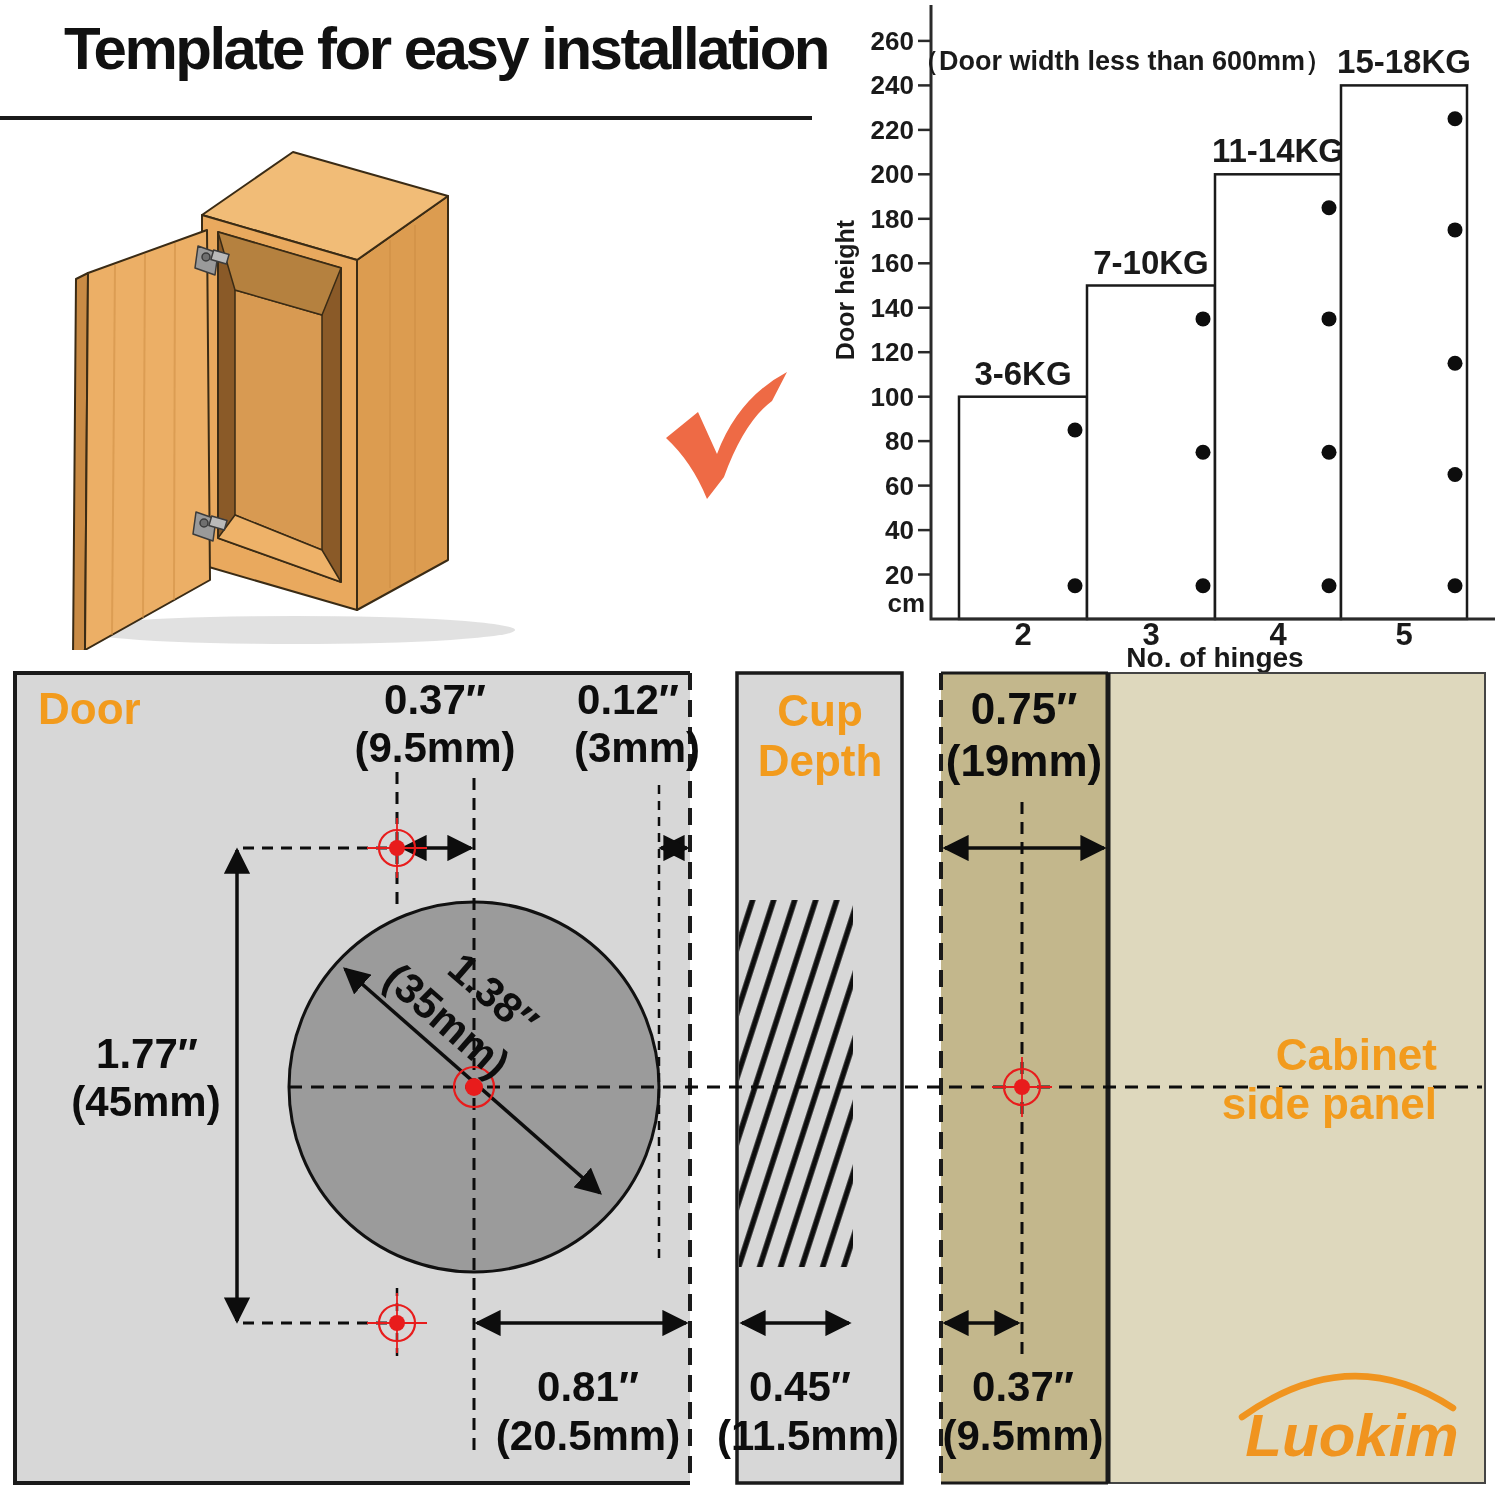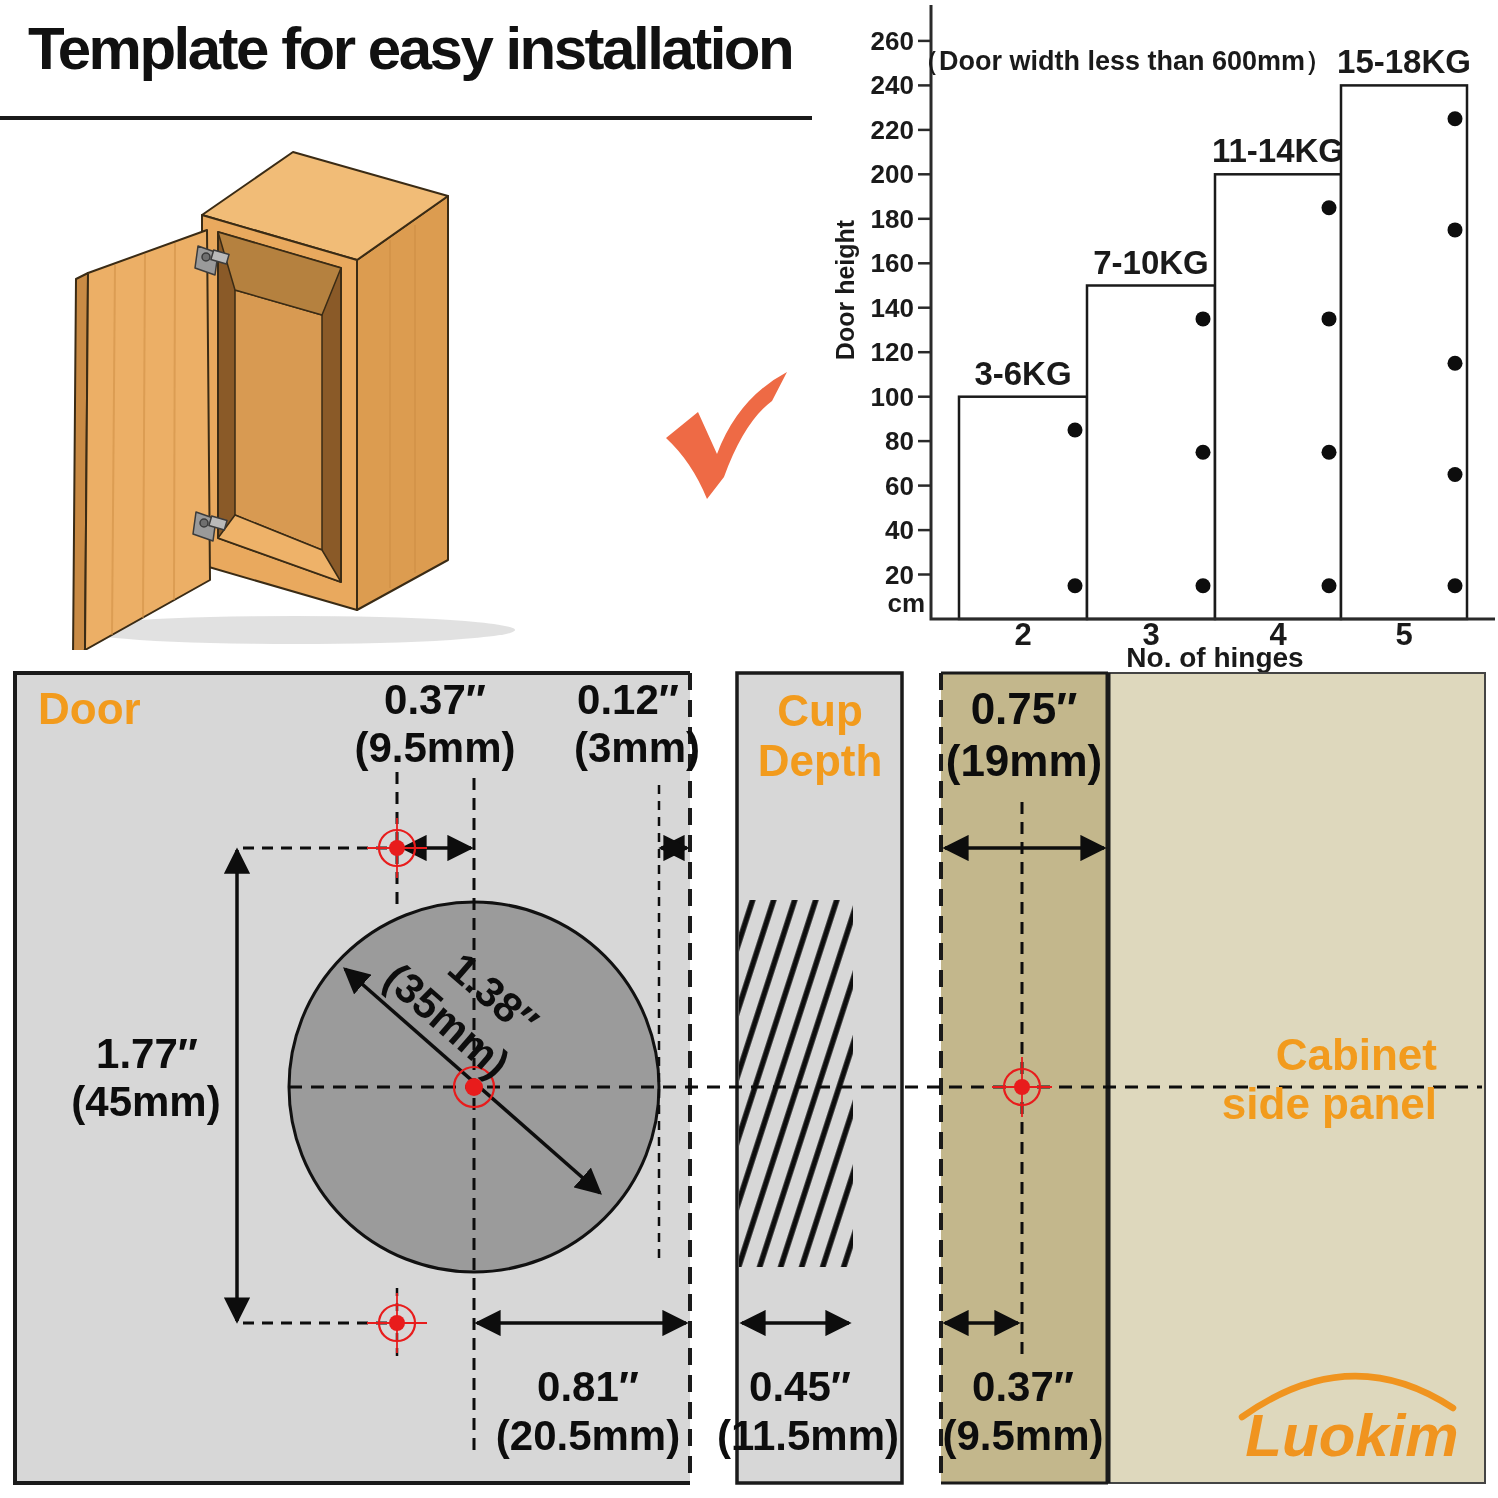--- a/index.html
+++ b/index.html
@@ -1,19 +1,19 @@
 <!DOCTYPE html>
 <html><head>
 <meta charset="utf-8">
 <style>
   html,body{margin:0;padding:0;background:#fff;}
   .stage{position:relative;width:1498px;height:1498px;background:#ffffff;overflow:hidden;
          font-family:"Liberation Sans",sans-serif;}
   .page-title{position:absolute;left:28px;top:14px;width:800px;font-size:60px;font-weight:700;
-              letter-spacing:-2.5px;color:#111;white-space:nowrap;}
+              letter-spacing:-2.5px;color:#111;white-space:nowrap;text-align:right;}
   .title-rule{position:absolute;left:0;top:116px;width:812px;height:4px;background:#1a1a1a;}
   svg{position:absolute;}
   svg text{font-family:"Liberation Sans",sans-serif;}
   
   .c-tick{font-size:26px;font-weight:600;fill:#1a1a1a;}
   .c-barlab{font-size:33px;font-weight:600;fill:#1a1a1a;}
   .c-cat{font-size:31px;font-weight:700;fill:#1a1a1a;}
   .c-title{font-size:27px;font-weight:700;fill:#1a1a1a;}
   .c-xlabel{font-size:28px;font-weight:700;fill:#1a1a1a;}
   .c-ylabel{font-size:25px;font-weight:700;fill:#1a1a1a;}

